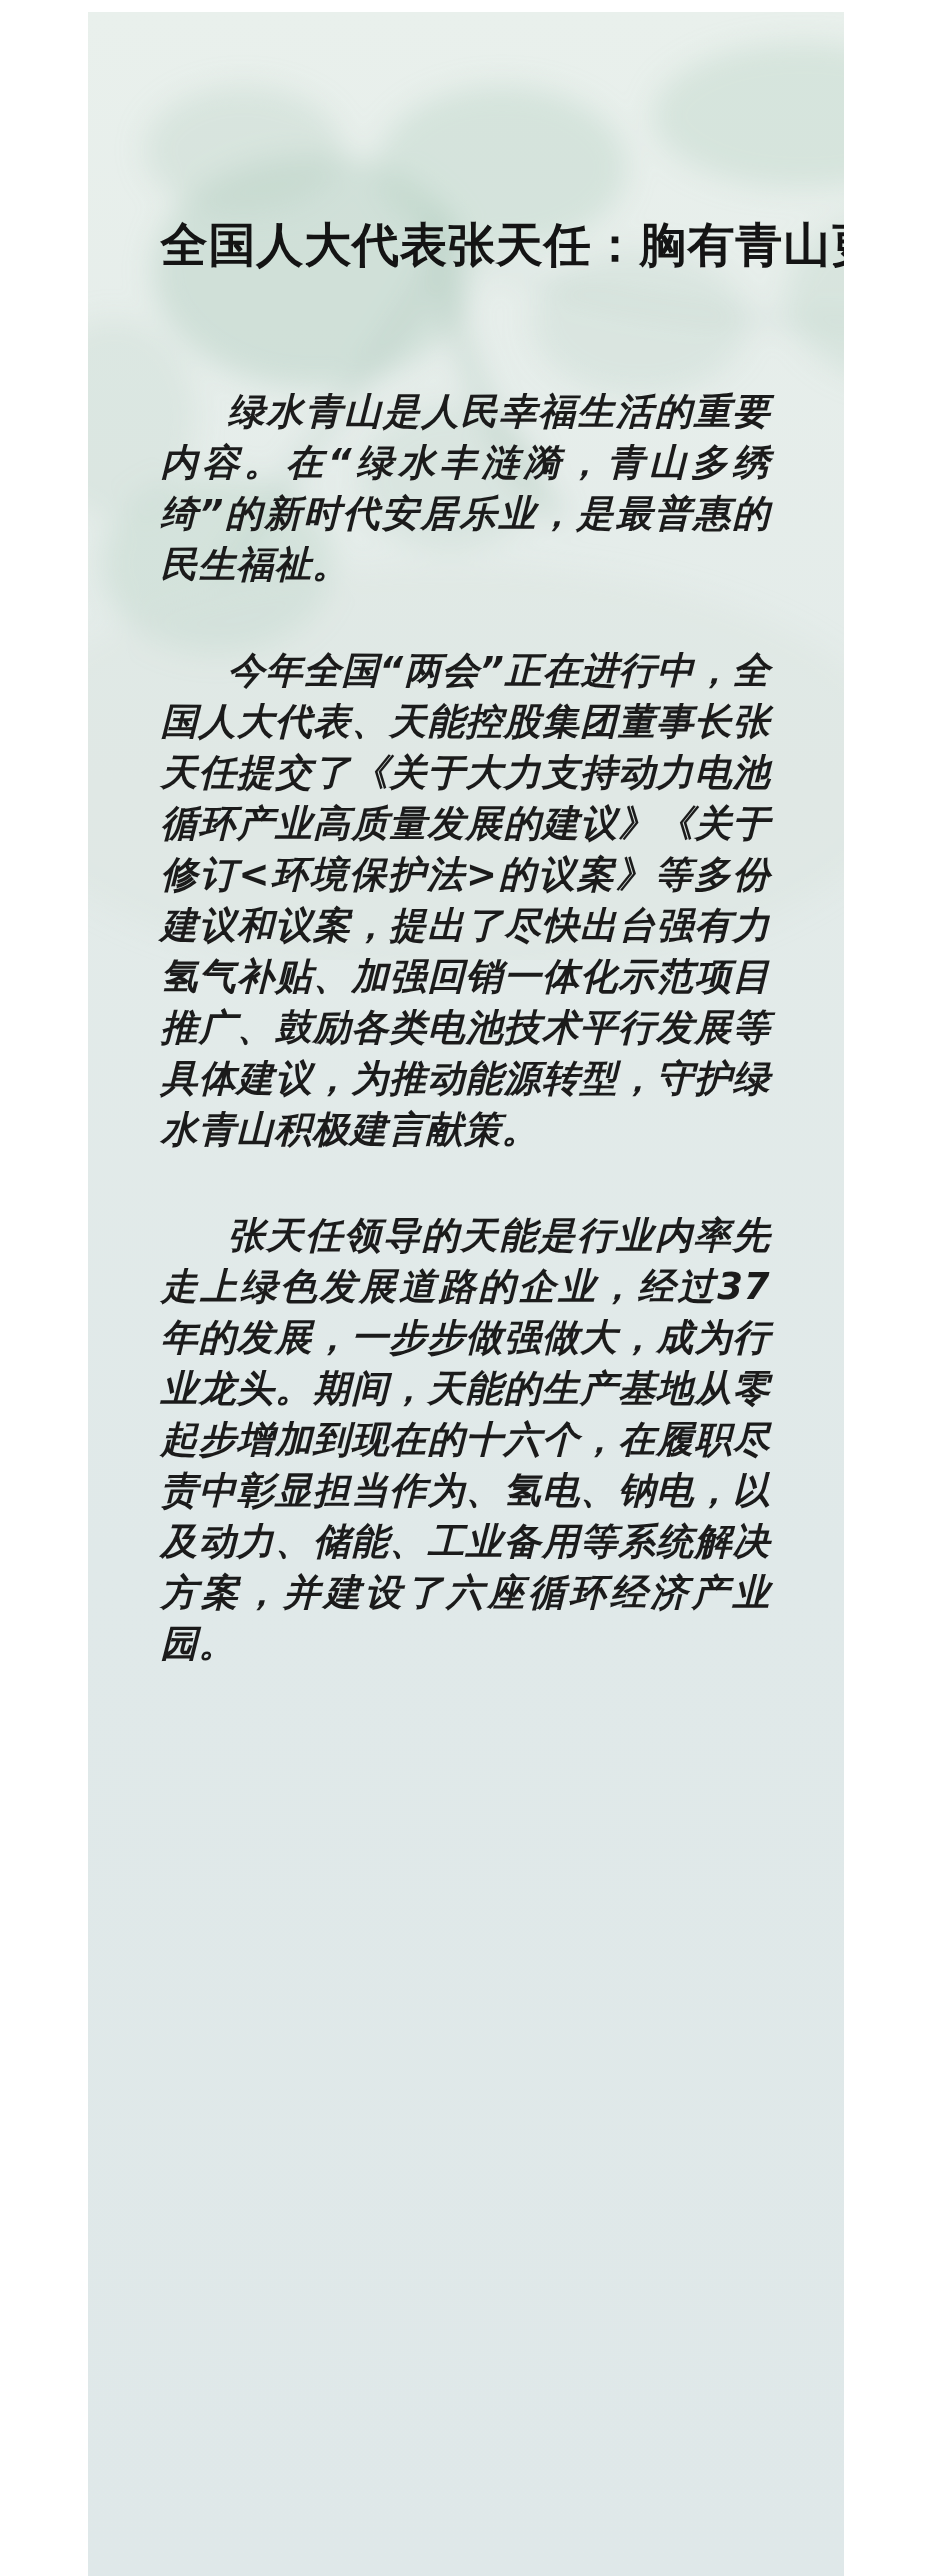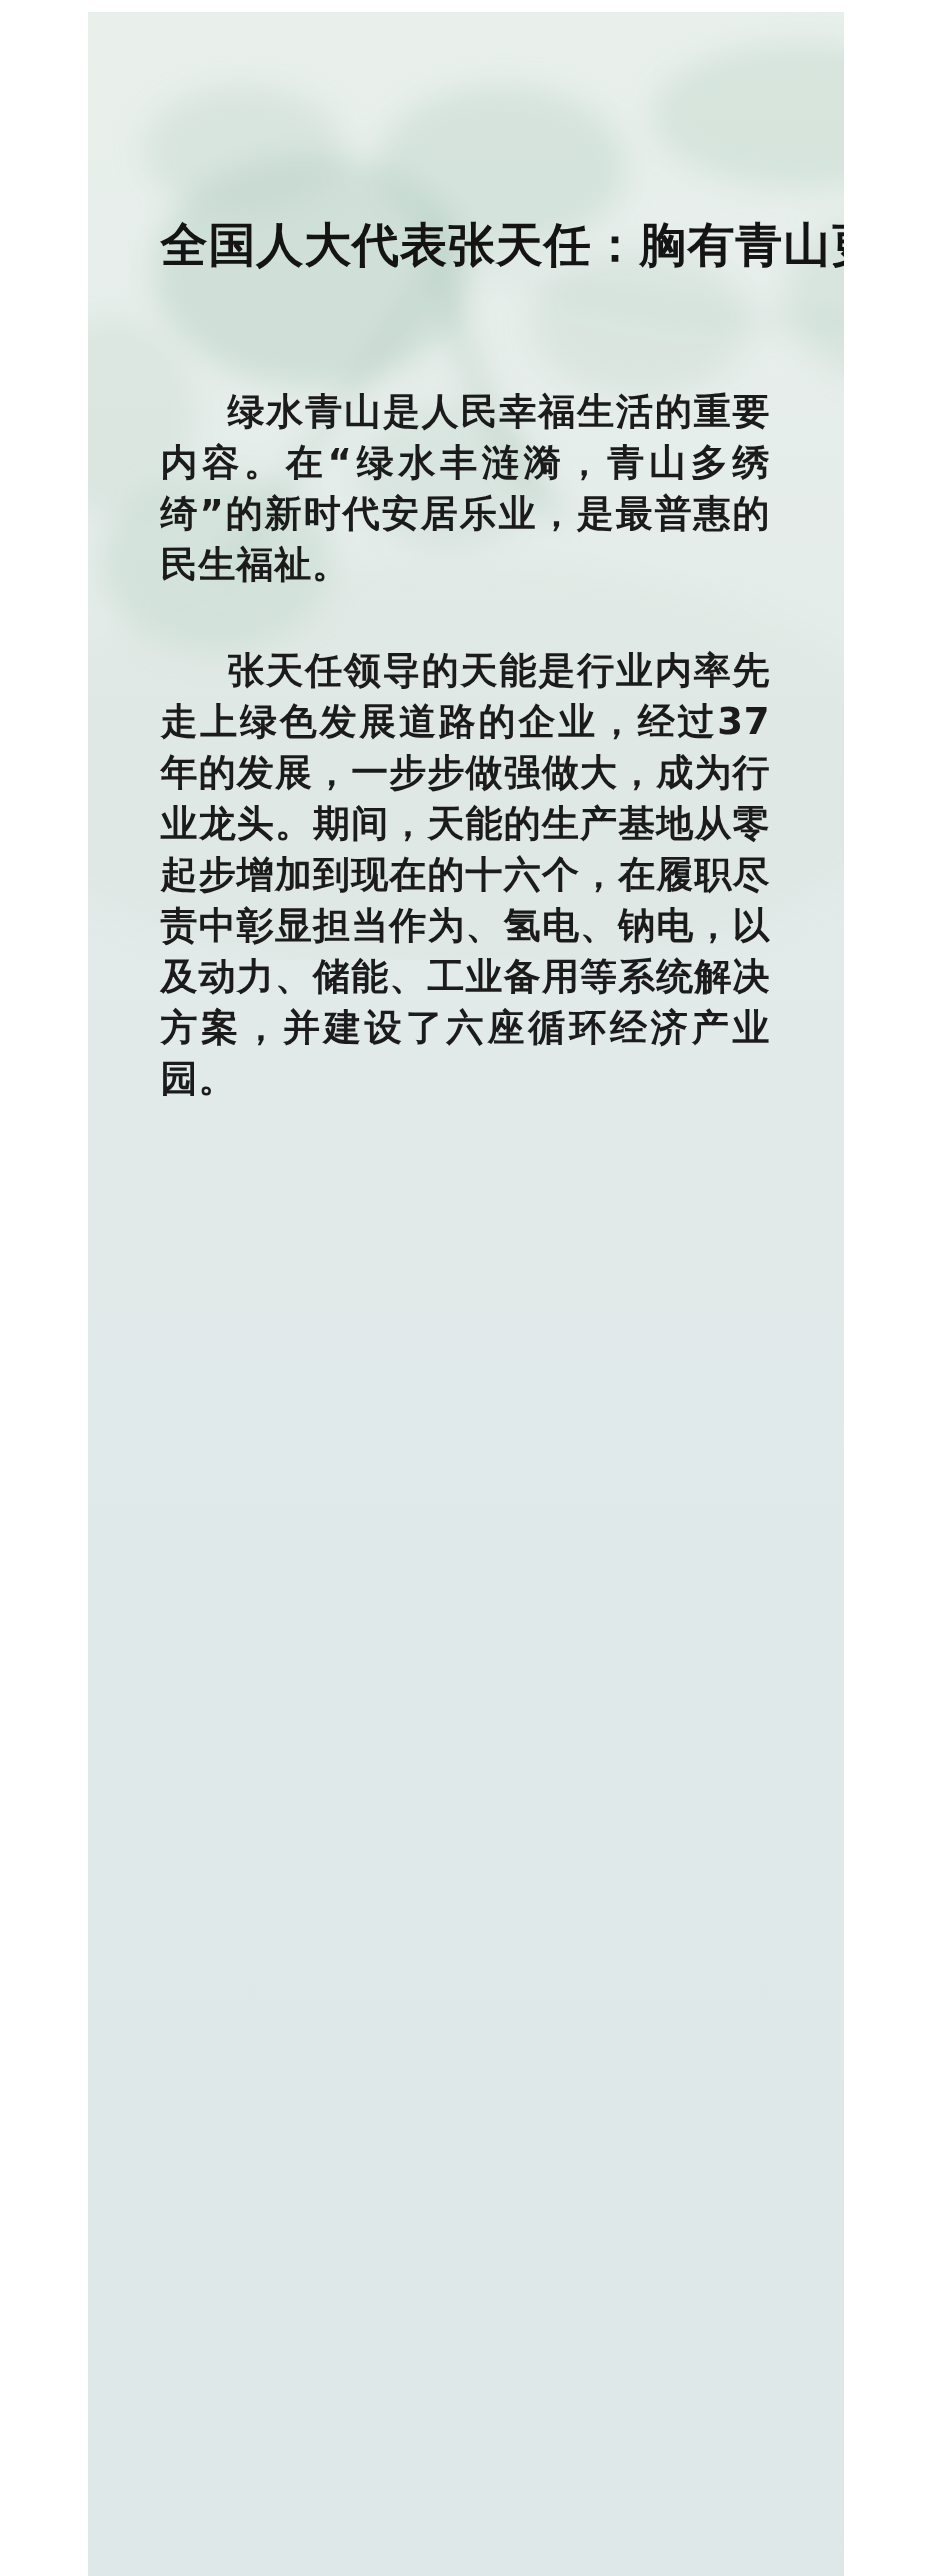--- a/index.html
+++ b/index.html
@@ -29,20 +29,21 @@
     line-height: 55px;
     font-weight: 700;
     letter-spacing: 0.9px;
     color: #141414;
     white-space: nowrap;
   }
 
   .body {
     position: relative;
     margin: 114px 73px 0 73px;
+    font-style: italic;
   }
 
   .body p {
     margin: 0 0 55px 0;
     font-size: 37px;
     line-height: 51px;
     letter-spacing: 0.9px;
     font-weight: 600;
     color: #1b1b1b;
     text-align: justify;
@@ -75,17 +76,18 @@
       <path d="M400,300 C330,420 240,520 160,650" stroke="#a9c6b8" stroke-width="12" fill="none" opacity="0.45" stroke-linecap="round"></path>
       <path d="M420,280 C560,330 700,360 900,360" stroke="#b3ccbf" stroke-width="10" fill="none" opacity="0.35" stroke-linecap="round"></path>
       <ellipse cx="420" cy="880" rx="530" ry="240" fill="#d6e3dc" opacity="0.28"></ellipse>
     </g>
   </svg>
 
   <h1 class="title">全国人大代表张天任：胸有青山更行远</h1>
 
   <div class="body">
     <p>绿水青山是人民幸福生活的重要内容。在“绿水丰涟漪，青山多绣绮”的新时代安居乐业，是最普惠的民生福祉。</p>
+    <p>今年全国“两会”正在进行中，全国人大代表、天能控股集团董事长张天任提交了《关于大力支持动力电池循环产业高质量发展的建议》《关于修订&lt;环境保护法&gt;的议案》等多份建议和议案，提出了尽快出台强有力氢气补贴、加强回销一体化示范项目推广、鼓励各类电池技术平行发展等具体建议，为推动能源转型，守护绿水青山积极建言献策。</p>
     <p>张天任领导的天能是行业内率先走上绿色发展道路的企业，经过37年的发展，一步步做强做大，成为行业龙头。期间，天能的生产基地从零起步增加到现在的十六个，在履职尽责中彰显担当作为、氢电、钠电，以及动力、储能、工业备用等系统解决方案，并建设了六座循环经济产业园。</p>
   </div>
 
 </div>
 
 
 </body></html>

